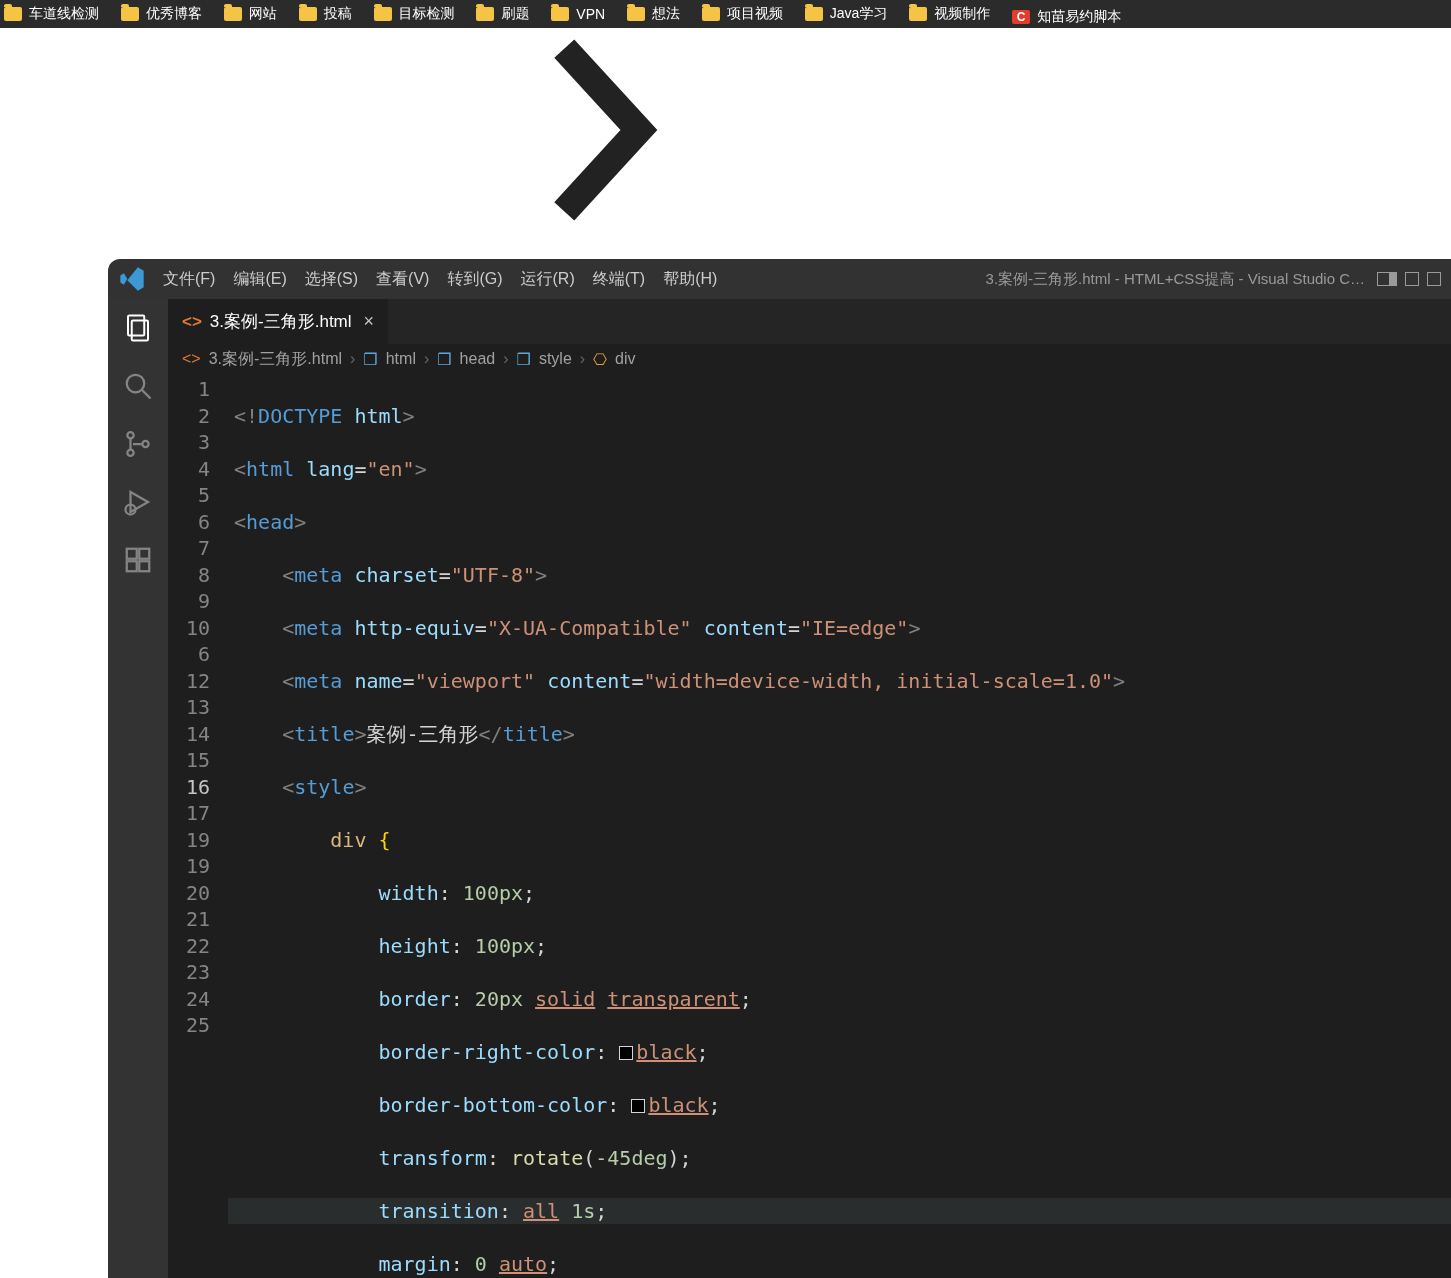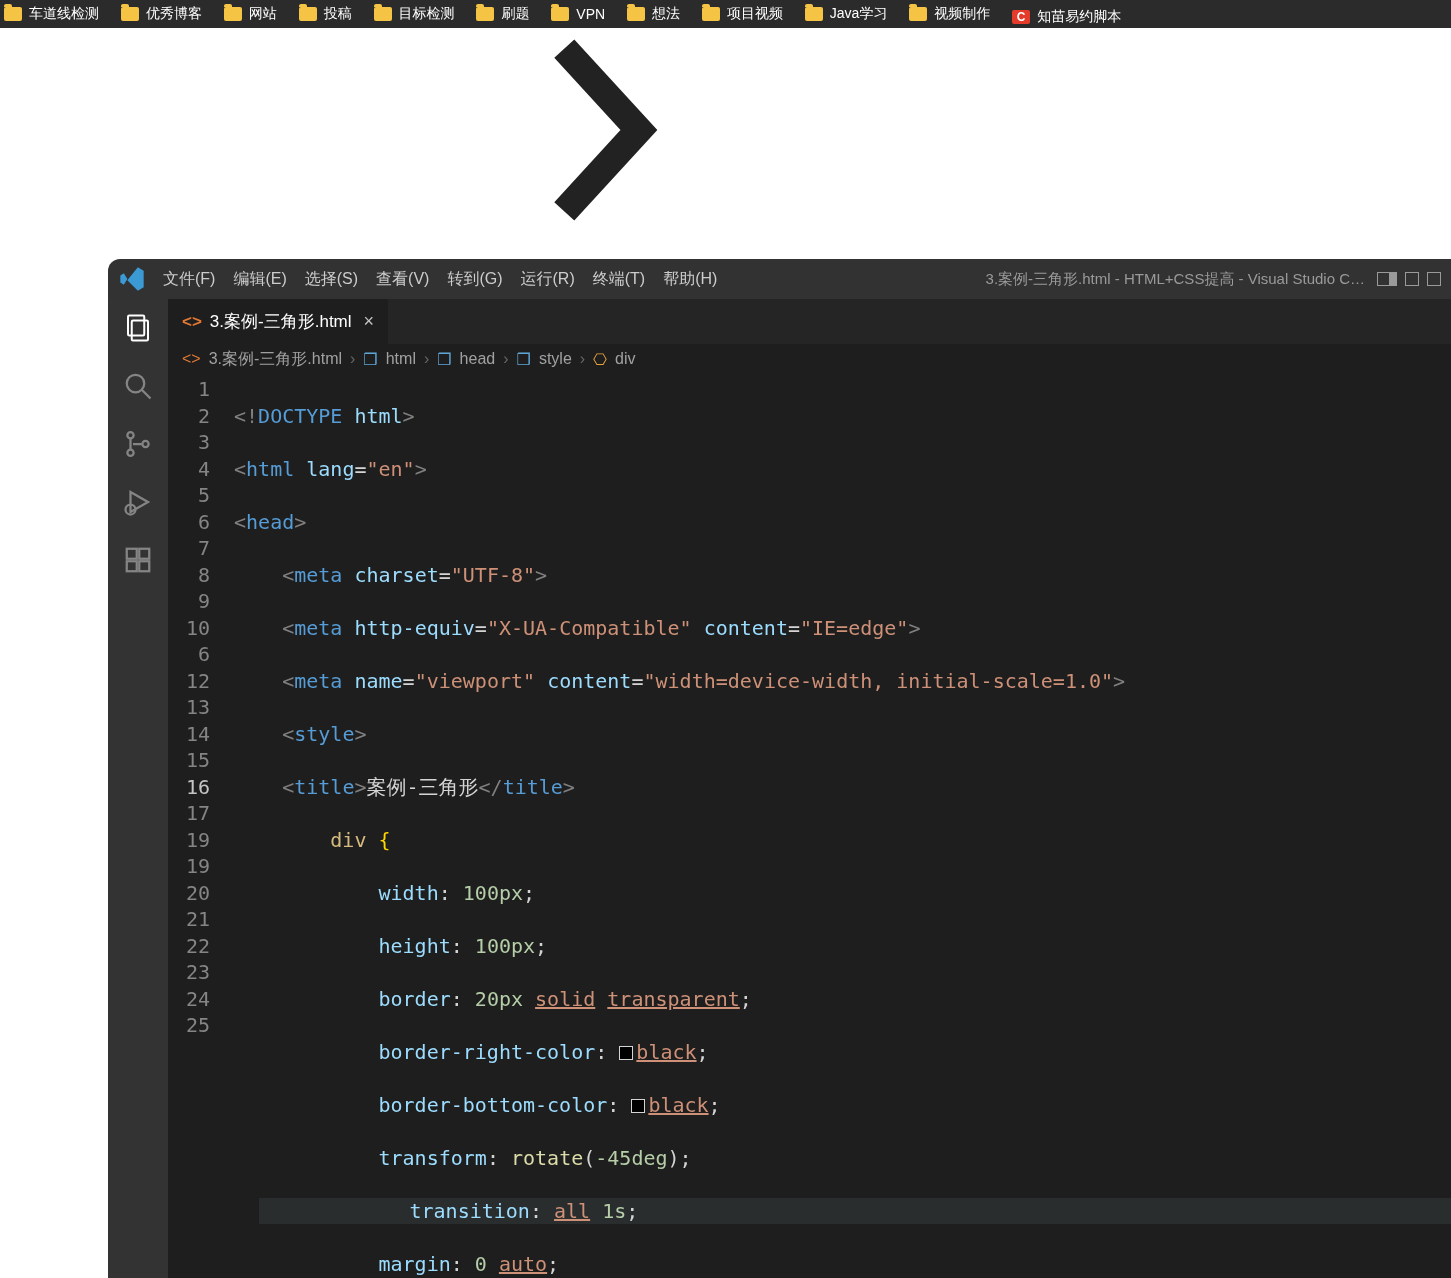--- a/index.html
+++ b/index.html
@@ -37,21 +37,21 @@
 .crumbs { height:30px; display:flex; align-items:center; padding-left:14px; gap:8px; font-size:16px; color:#a1a1a1;}
 .crumb-ic { color:#e37933;}
 .cube-ic { color:#5fa6d6;}
 .class-ic { color:#e6a23c;}
 .chev-r { color:#666;}
 .code-area { flex:1; display:flex; font-family:"Consolas",monospace; font-size:20px; line-height:26.5px; overflow:hidden;}
 .gutter { width:60px; text-align:right; color:#858585; padding-right:18px; padding-top:2px;}
 .gutter div { height:26.5px;}
 .code { flex:1; padding-top:2px; white-space:pre;}
 .code .line { height:26.5px; padding-left:6px;}
-.code .hl { background:#2a2d2e;margin-left:31px;}
+.code .hl { background:#2a2d2e;}
 
 .c-gray { color:#808080;}
 .c-doc { color:#569cd6;}
 .c-tag { color:#569cd6;}
 .c-attr { color:#9cdcfe;}
 .c-str { color:#ce9178;}
 .c-txt { color:#d4d4d4;}
 .c-sel { color:#d7ba7d;}
 .c-prop { color:#9cdcfe;}
 .c-num { color:#b5cea8;}
@@ -229,22 +229,22 @@
             <div>24</div>
             <div>25</div>
        </div>
        <div class="code">
 <div class="line"><span class="c-gray">&lt;!</span><span class="c-doc">DOCTYPE</span> <span class="c-attr">html</span><span class="c-gray">&gt;</span></div>
 <div class="line"><span class="c-gray">&lt;</span><span class="c-tag">html</span> <span class="c-attr">lang</span><span class="c-txt">=</span><span class="c-str">"en"</span><span class="c-gray">&gt;</span></div>
 <div class="line"><span class="c-gray">&lt;</span><span class="c-tag">head</span><span class="c-gray">&gt;</span></div>
 <div class="line">    <span class="c-gray">&lt;</span><span class="c-tag">meta</span> <span class="c-attr">charset</span><span class="c-txt">=</span><span class="c-str">"UTF-8"</span><span class="c-gray">&gt;</span></div>
 <div class="line">    <span class="c-gray">&lt;</span><span class="c-tag">meta</span> <span class="c-attr">http-equiv</span><span class="c-txt">=</span><span class="c-str">"X-UA-Compatible"</span> <span class="c-attr">content</span><span class="c-txt">=</span><span class="c-str">"IE=edge"</span><span class="c-gray">&gt;</span></div>
 <div class="line">    <span class="c-gray">&lt;</span><span class="c-tag">meta</span> <span class="c-attr">name</span><span class="c-txt">=</span><span class="c-str">"viewport"</span> <span class="c-attr">content</span><span class="c-txt">=</span><span class="c-str">"width=device-width, initial-scale=1.0"</span><span class="c-gray">&gt;</span></div>
+<div class="line">    <span class="c-gray">&lt;</span><span class="c-tag">title</span><span class="c-gray">&gt;</span><span class="c-txt">案例-三角形</span><span class="c-gray">&lt;/</span><span class="c-tag">title</span><span class="c-gray">&gt;</span></div>
 <div class="line">    <span class="c-gray">&lt;</span><span class="c-tag">style</span><span class="c-gray">&gt;</span></div>
-<div class="line">    <span class="c-gray">&lt;</span><span class="c-tag">title</span><span class="c-gray">&gt;</span><span class="c-txt">案例-三角形</span><span class="c-gray">&lt;/</span><span class="c-tag">title</span><span class="c-gray">&gt;</span></div>
 <div class="line">        <span class="c-sel">div</span> <span class="c-brace">{</span></div>
 <div class="line">            <span class="c-prop">width</span><span class="c-txt">: </span><span class="c-num">100px</span><span class="c-txt">;</span></div>
 <div class="line">            <span class="c-prop">height</span><span class="c-txt">: </span><span class="c-num">100px</span><span class="c-txt">;</span></div>
 <div class="line">            <span class="c-prop">border</span><span class="c-txt">: </span><span class="c-num">20px</span> <span class="c-kw">solid</span> <span class="c-kw">transparent</span><span class="c-txt">;</span></div>
 <div class="line">            <span class="c-prop">border-right-color</span><span class="c-txt">: </span><span class="sw"></span><span class="c-kw">black</span><span class="c-txt">;</span></div>
 <div class="line">            <span class="c-prop">border-bottom-color</span><span class="c-txt">: </span><span class="sw"></span><span class="c-kw">black</span><span class="c-txt">;</span></div>
 <div class="line">            <span class="c-prop">transform</span><span class="c-txt">: </span><span class="c-call">rotate</span><span class="c-txt">(</span><span class="c-num">-45deg</span><span class="c-txt">);</span></div>
 <div class="line hl">            <span class="c-prop">transition</span><span class="c-txt">: </span><span class="c-kw">all</span> <span class="c-num">1s</span><span class="c-txt">;</span></div>
 <div class="line">            <span class="c-prop">margin</span><span class="c-txt">: </span><span class="c-num">0</span> <span class="c-kw">auto</span><span class="c-txt">;</span></div>
 

